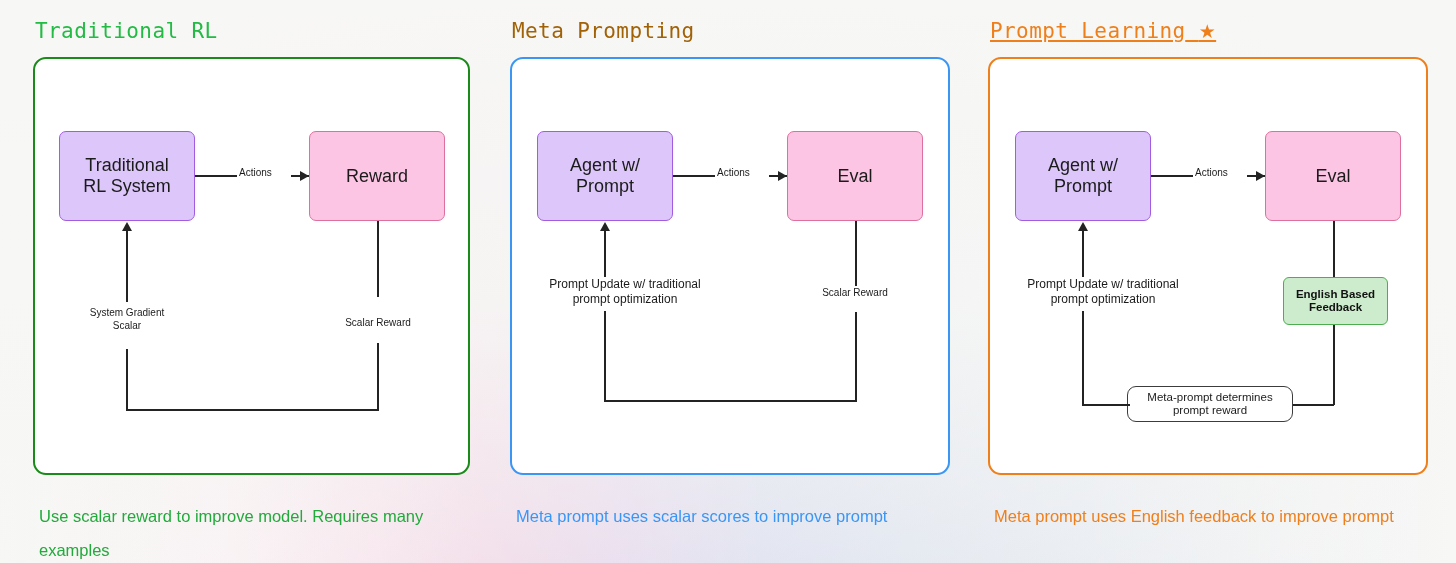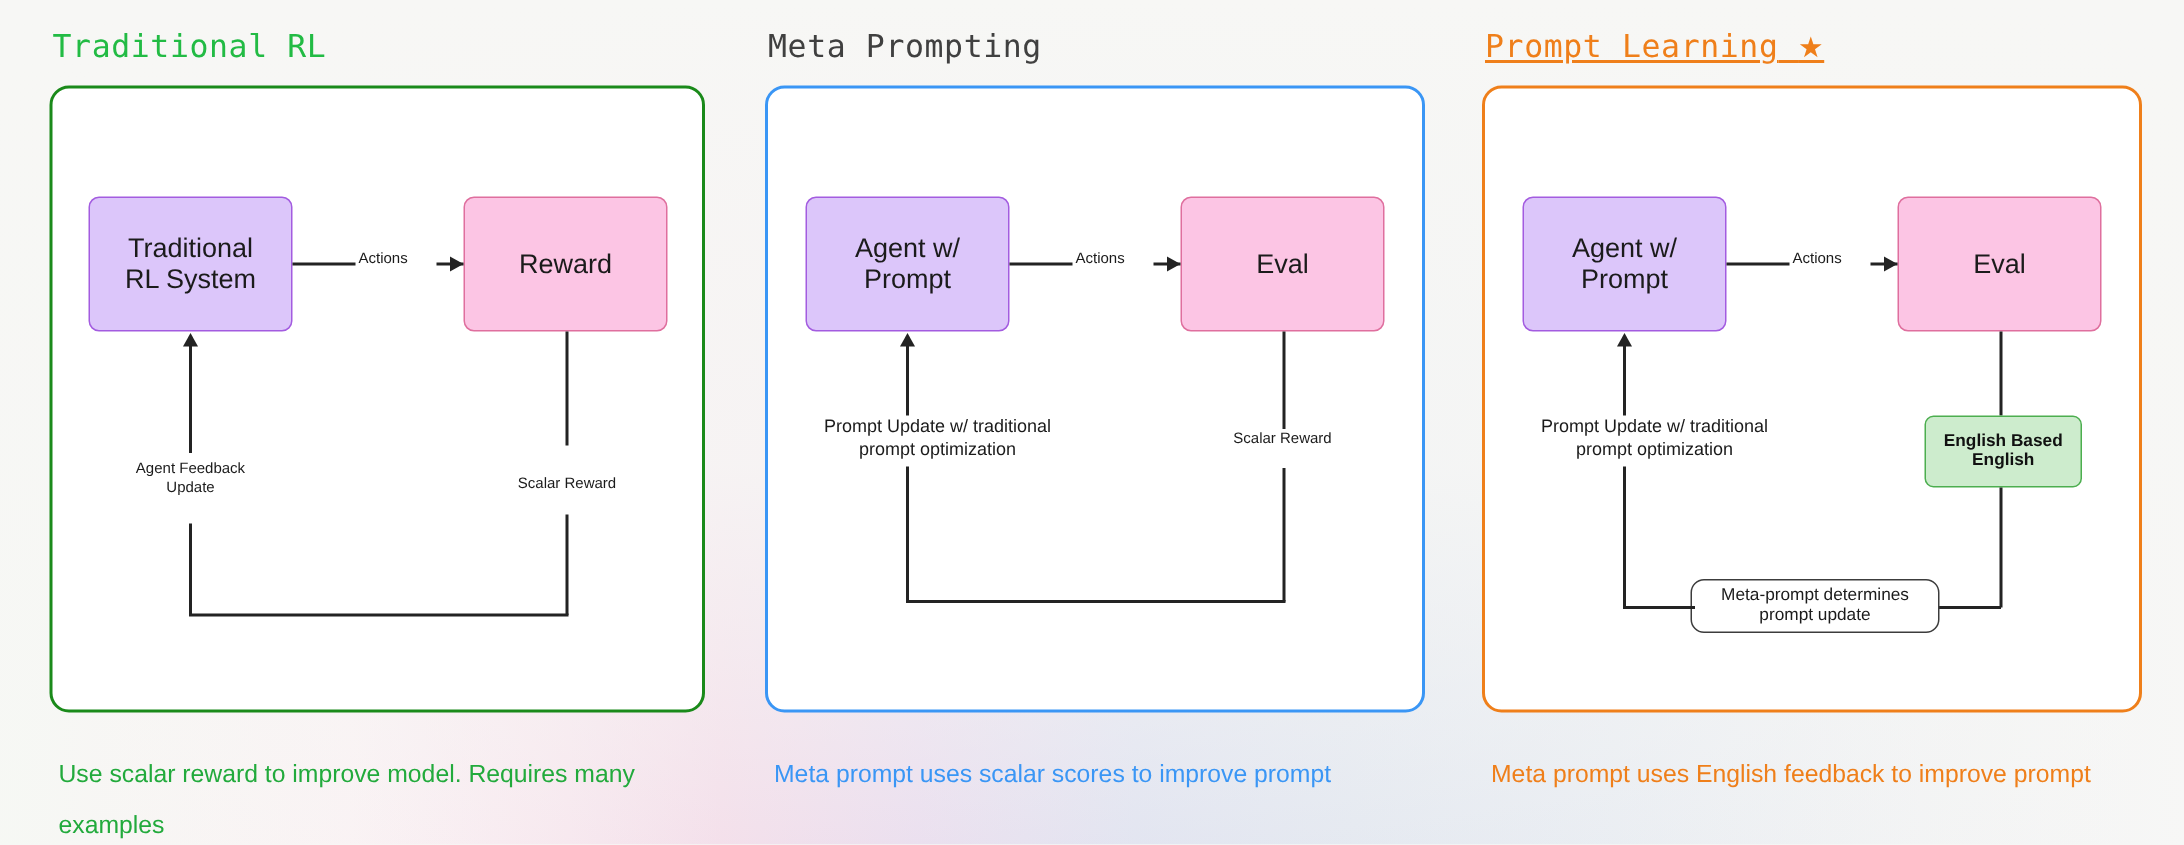--- a/index.html
+++ b/index.html
@@ -113,31 +113,31 @@
       <div class="edge-label" style="left:204px;top:108px;">Actions</div>
       <div class="line h" style="left:256px;top:116px;width:18px;"></div>
       <div class="arrow-head right" style="left:265px;top:112px;"></div>
 
       <div class="line v" style="left:342px;top:162px;height:76px;"></div>
       <div class="edge-label" style="left:299px;top:258px;width:88px;">Scalar Reward</div>
       <div class="line v" style="left:342px;top:284px;height:67px;"></div>
       <div class="line h" style="left:91px;top:350px;width:253px;"></div>
       <div class="line v" style="left:91px;top:290px;height:61px;"></div>
       <div class="edge-label" style="left:36px;top:248px;width:112px;">
-        <span>Agent Feedback</span><br>
-        <span>Update</span>
+        <span>System Gradient</span><br>
+        <span>Scalar</span>
       </div>
       <div class="line v" style="left:91px;top:171px;height:72px;"></div>
       <div class="arrow-head up" style="left:87px;top:163px;"></div>
     </div>
     <div class="caption" style="color:#22aa3c;width:430px;">Use scalar reward to improve model. Requires many examples</div>
   </div>
 
   <div class="panel" style="left:510px;width:440px;height:563px;">
-    <div class="panel-title" style="color:#404040;">
+    <div class="panel-title" style="color:#a16207;">
       <span>Meta Prompting</span>
     </div>
     <div class="card" style="left:0px;width:440px;height:418px;border:2.4px solid #3a96f5;">
 
       <div class="node purple" style="left:25px;top:72px;width:136px;height:90px;flex-direction:column;">
         <span>Agent w/</span>
         <span>Prompt</span>
       </div>
 
       <div class="node pink" style="left:275px;top:72px;width:136px;height:90px;">
@@ -183,28 +183,28 @@
       </div>
 
       <div class="line h" style="left:161px;top:116px;width:42px;"></div>
       <div class="edge-label" style="left:205px;top:108px;">Actions</div>
       <div class="line h" style="left:257px;top:116px;width:18px;"></div>
       <div class="arrow-head right" style="left:266px;top:112px;"></div>
 
       <div class="line v" style="left:343px;top:162px;height:56px;"></div>
       <div class="node green" style="left:293px;top:218px;width:105px;height:48px;flex-direction:column;">
         <span>English Based</span>
-        <span>English</span>
+        <span>Feedback</span>
       </div>
       <div class="line v" style="left:343px;top:266px;height:80px;"></div>
 
       <div class="line h" style="left:298px;top:345px;width:46px;"></div>
       <div class="node plain" style="left:137px;top:327px;width:166px;height:36px;flex-direction:column;">
         <span>Meta-prompt determines</span>
-        <span>prompt update</span>
+        <span>prompt reward</span>
       </div>
       <div class="line h" style="left:92px;top:345px;width:48px;"></div>
 
       <div class="line v" style="left:92px;top:171px;height:175px;"></div>
       <div class="label-mask" style="left:22px;top:218px;width:182px;height:34px;"></div>
       <div class="edge-label small" style="left:22px;top:218px;width:182px;">
         <span>Prompt Update w/ traditional</span><br>
         <span>prompt optimization</span>
       </div>
       <div class="arrow-head up" style="left:88px;top:163px;"></div>

